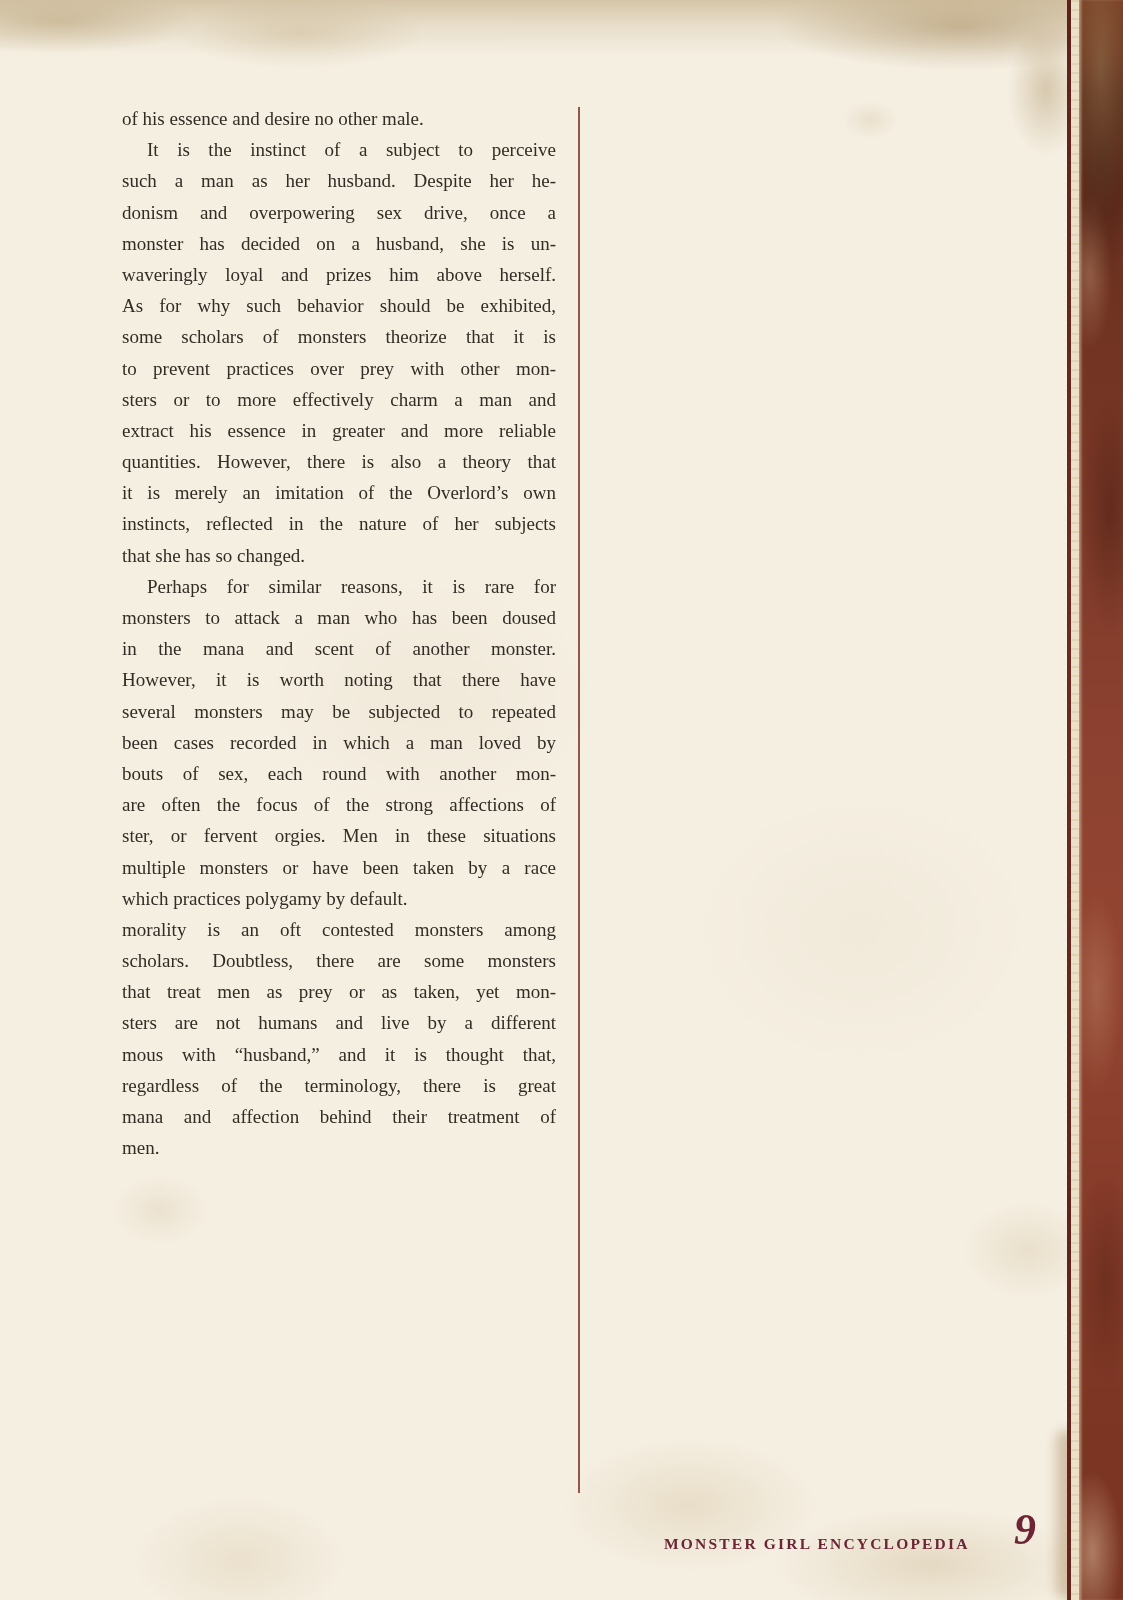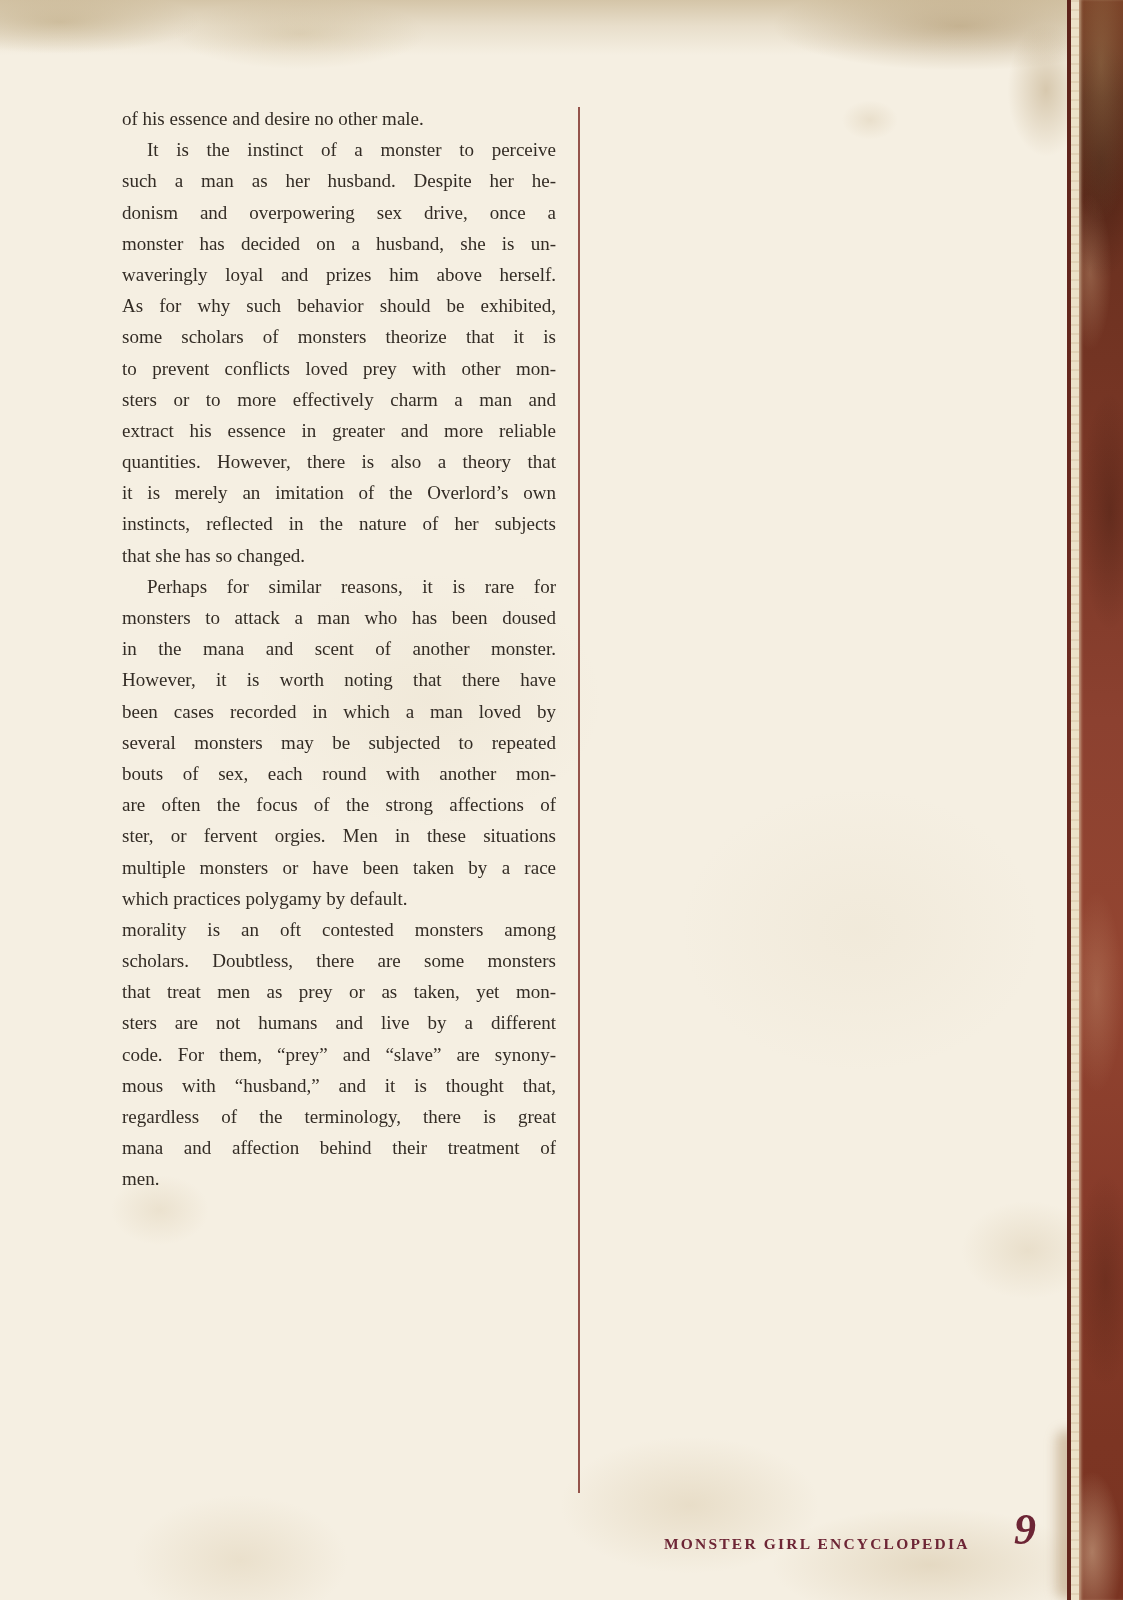--- a/index.html
+++ b/index.html
@@ -123,54 +123,53 @@
 
 <div class="page">
   <div class="blotches"></div>
   <div class="grunge g-bottom-strip"></div>
 
   <div class="text-column">
       <div class="paragraph">
         <div class="line last">of his essence and desire no other male.</div>
       </div>
       <div class="paragraph">
-        <div class="line indent">It is the instinct of a monster to perceive</div>
+        <div class="line indent">It is the instinct of a subject to perceive</div>
         <div class="line">such a man as her husband. Despite her he-</div>
         <div class="line">donism and overpowering sex drive, once a</div>
         <div class="line">monster has decided on a husband, she is un-</div>
         <div class="line">waveringly loyal and prizes him above herself.</div>
         <div class="line">As for why such behavior should be exhibited,</div>
         <div class="line">some scholars of monsters theorize that it is</div>
-        <div class="line">to prevent conflicts loved prey with other mon-</div>
+        <div class="line">to prevent practices over prey with other mon-</div>
         <div class="line">sters or to more effectively charm a man and</div>
         <div class="line">extract his essence in greater and more reliable</div>
         <div class="line">quantities. However, there is also a theory that</div>
         <div class="line">it is merely an imitation of the Overlord’s own</div>
         <div class="line">instincts, reflected in the nature of her subjects</div>
         <div class="line last">that she has so changed.</div>
       </div>
       <div class="paragraph">
         <div class="line indent">Perhaps for similar reasons, it is rare for</div>
         <div class="line">monsters to attack a man who has been doused</div>
         <div class="line">in the mana and scent of another monster.</div>
         <div class="line">However, it is worth noting that there have</div>
+        <div class="line">several monsters may be subjected to repeated</div>
         <div class="line">been cases recorded in which a man loved by</div>
-        <div class="line">several monsters may be subjected to repeated</div>
         <div class="line">bouts of sex, each round with another mon-</div>
         <div class="line">are often the focus of the strong affections of</div>
         <div class="line">ster, or fervent orgies. Men in these situations</div>
         <div class="line">multiple monsters or have been taken by a race</div>
         <div class="line last">which practices polygamy by default.</div>
       </div>
       <div class="paragraph">
         <div class="line">morality is an oft contested monsters among</div>
         <div class="line">scholars. Doubtless, there are some monsters</div>
         <div class="line">that treat men as prey or as taken, yet mon-</div>
         <div class="line">sters are not humans and live by a different</div>
-        <div class="line">code. For them, “prey” and “slave” are synony-</div>
         <div class="line">mous with “husband,” and it is thought that,</div>
         <div class="line">regardless of the terminology, there is great</div>
         <div class="line">mana and affection behind their treatment of</div>
         <div class="line last">men.</div>
       </div>
     </div>
 
   <div class="column-divider"></div>
 
   <div class="edge-line"></div>

